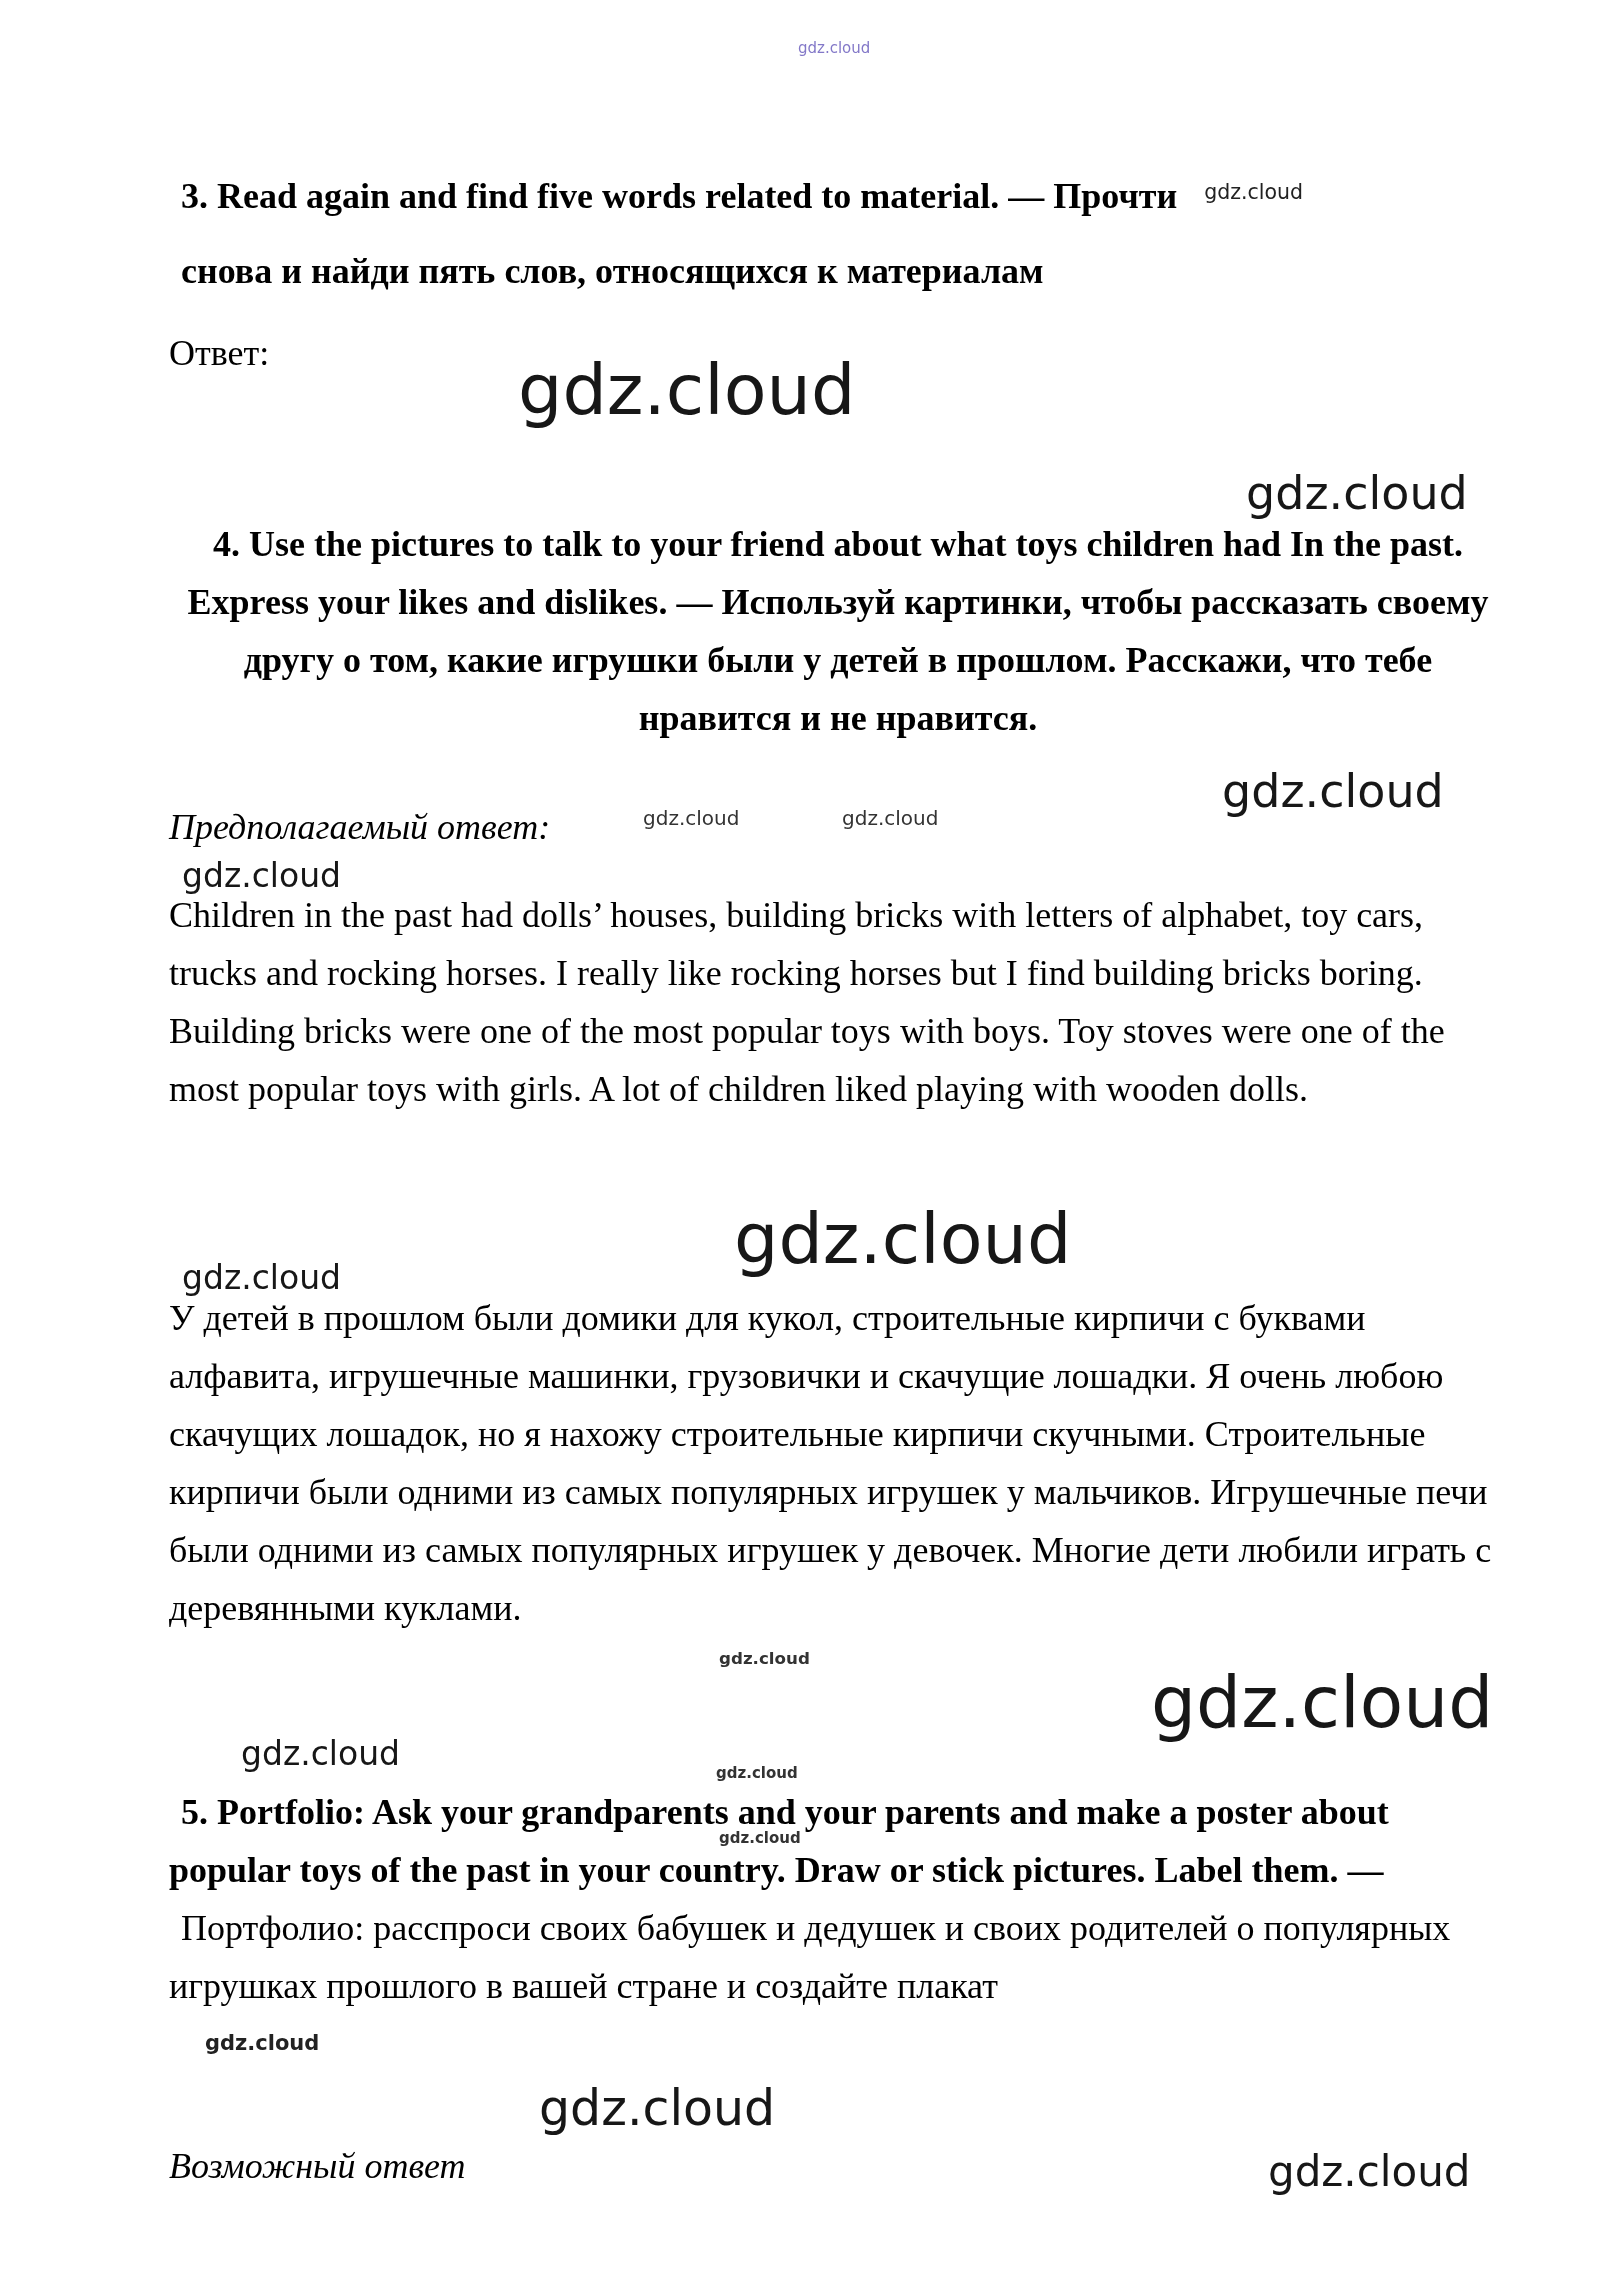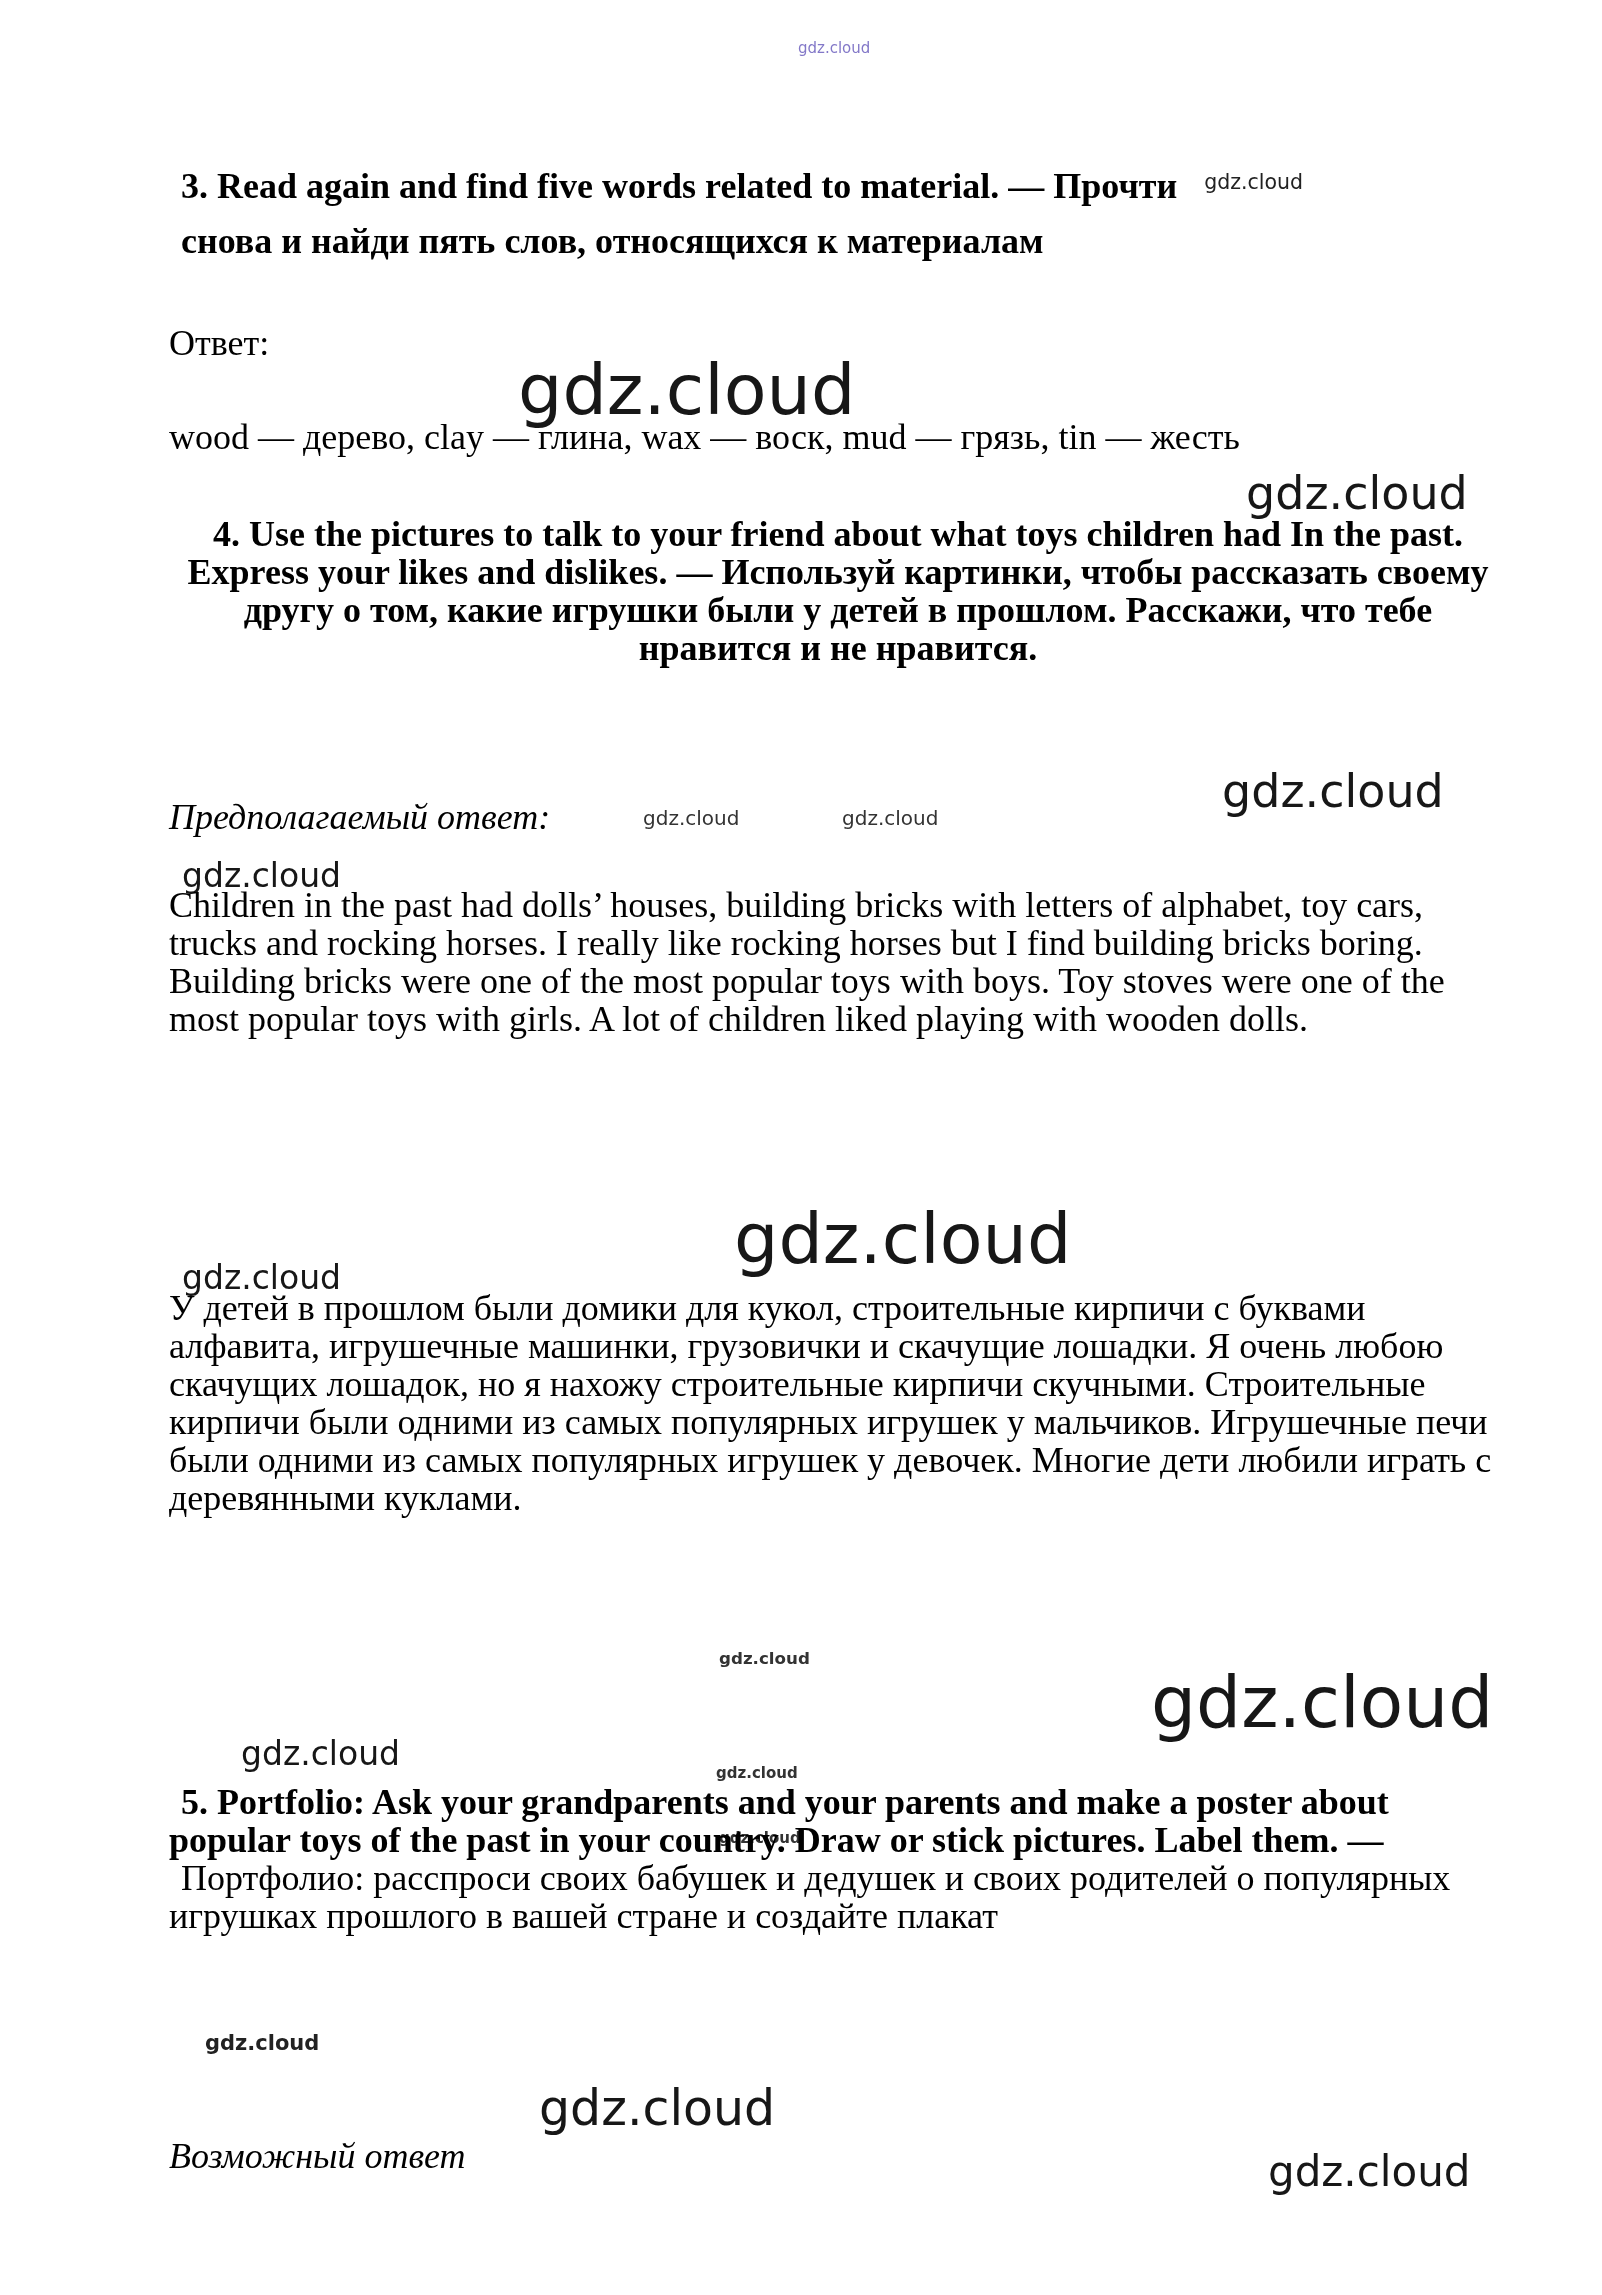--- a/index.html
+++ b/index.html
@@ -13,21 +13,21 @@
     background: #ffffff;
     overflow: hidden;
   }
 
   
   .block {
     position: absolute;
     left: 133px;
     width: 1362px;
     font-size: 36px;
-    line-height: 38px;
+    line-height: 58px;
     text-align: left;
   }
   .bold   { font-weight: bold; }
   .line2  { display: block; }
 
   #b-h3        { top: 131px;  font-weight: bold; }
   #b-ans-label { top: 288px;  }
   #b-ans       { top: 382px; }
   #b-h4        { top: 479px;  font-weight: bold; text-align: center; }
   #b-l4        { top: 762px; font-style: italic; }
@@ -91,21 +91,20 @@
   <span class="wm w-tiny2">gdz.cloud</span>
   <span class="wm w-tiny3">gdz.cloud</span>
   <span class="wm w-small4">gdz.cloud</span>
   <span class="wm w-cmed">gdz.cloud</span>
   <span class="wm w-rmed">gdz.cloud</span>
 
   <p class="block" id="b-h3"><span>3. Read again and find five words related to material. — Прочти</span><span class="wm-inline">gdz.cloud</span><span class="line2">снова и найди пять слов, относящихся к материалам</span></p>
 
   <p class="block" id="b-ans-label">Ответ:</p>
 
-  <p class="block" id="b-ans">wood — дерево, clay — глина, wax — воск, mud — грязь, tin — жесть</p>
 
   <p class="block" id="b-h4">4. Use the pictures to talk to your friend about what toys children had In the past. Express your likes and dislikes. — Используй картинки, чтобы рассказать своему другу о том, какие игрушки были у детей в прошлом. Расскажи, что тебе нравится и не нравится.</p>
 
   <p class="block" id="b-en">Children in the past had dolls’ houses, building bricks with letters of alphabet, toy cars, trucks and rocking horses. I really like rocking horses but I find building bricks boring. Building bricks were one of the most popular toys with boys. Toy stoves were one of the most popular toys with girls. A lot of children liked playing with wooden dolls.</p>
 
   <p class="block" id="b-l4">Предполагаемый ответ:</p>
 
   <p class="block" id="b-ru">У детей в прошлом были домики для кукол, строительные кирпичи с буквами алфавита, игрушечные машинки, грузовички и скачущие лошадки. Я очень любою скачущих лошадок, но я нахожу строительные кирпичи скучными. Строительные кирпичи были одними из самых популярных игрушек у мальчиков. Игрушечные печи были одними из самых популярных игрушек у девочек. Многие дети любили играть с деревянными куклами.</p>
 
   <p class="block" id="b-h5"><span class="bold">5. Portfolio: Ask your grandparents and your parents and make a poster about popular toys of the past in your country. Draw or stick pictures. Label them. — </span><span>Портфолио: расспроси своих бабушек и дедушек и своих родителей о популярных игрушках прошлого в вашей стране и создайте плакат</span></p>

